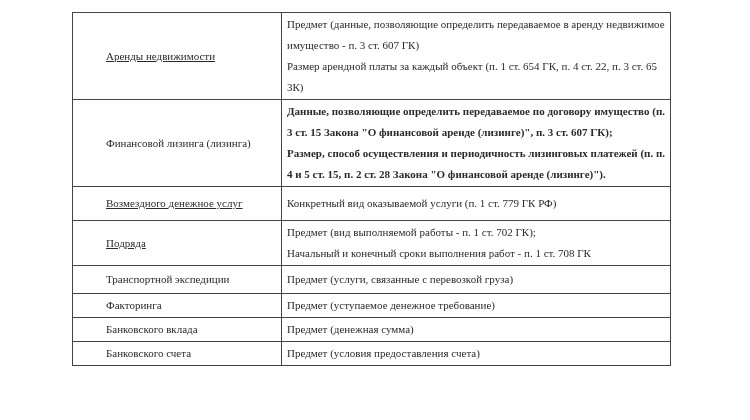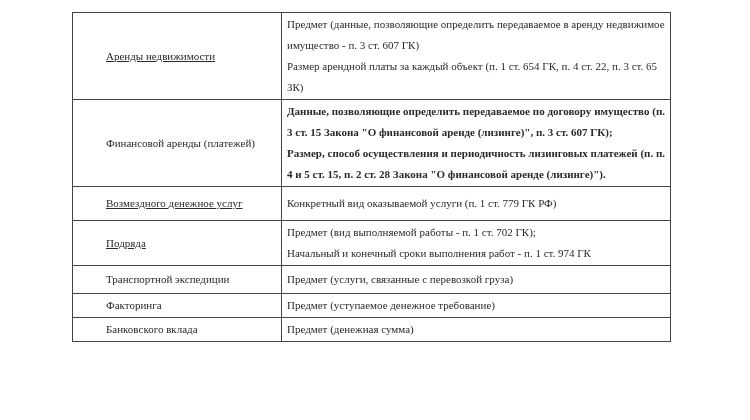--- a/index.html
+++ b/index.html
@@ -21,51 +21,57 @@
 <table>
   <tbody id="tbody">
       <tr style="height: 57px;">
         <td class="term"><span class="u">Аренды недвижимости</span></td>
         <td class="desc">
           <span class="line">Предмет (данные, позволяющие определить передаваемое в аренду недвижимое имущество - п. 3 ст. 607 ГК)</span>
           <span class="line">Размер арендной платы за каждый объект (п. 1 ст. 654 ГК, п. 4 ст. 22, п. 3 ст. 65 ЗК)</span>
         </td>
       </tr>
       <tr style="height: 84px;">
-        <td class="term"><span>Финансовой аренды (платежей)</span></td>
+        <td class="term"><span>Финансовой лизинга (лизинга)</span></td>
         <td class="desc just">
           <span class="line">Данные, позволяющие определить передаваемое по договору имущество (п. 3 ст. 15 Закона "О финансовой аренде (лизинге)", п. 3 ст. 607 ГК);</span>
           <span class="line">Размер, способ осуществления и периодичность лизинговых платежей (п. п. 4 и 5 ст. 15, п. 2 ст. 28 Закона "О финансовой аренде (лизинге)").</span>
         </td>
       </tr>
       <tr style="height: 34px;">
         <td class="term"><span class="u">Возмездного денежное услуг</span></td>
         <td class="desc">
           <span class="line">Конкретный вид оказываемой услуги (п. 1 ст. 779 ГК РФ)</span>
         </td>
       </tr>
       <tr style="height: 45px;">
         <td class="term"><span class="u">Подряда</span></td>
         <td class="desc">
           <span class="line">Предмет (вид выполняемой работы - п. 1 ст. 702 ГК);</span>
-          <span class="line">Начальный и конечный сроки выполнения работ - п. 1 ст. 974 ГК</span>
+          <span class="line">Начальный и конечный сроки выполнения работ - п. 1 ст. 708 ГК</span>
         </td>
       </tr>
       <tr style="height: 28px;">
         <td class="term"><span>Транспортной экспедиции</span></td>
         <td class="desc">
           <span class="line">Предмет (услуги, связанные с перевозкой груза)</span>
         </td>
       </tr>
       <tr style="height: 23px;">
         <td class="term"><span>Факторинга</span></td>
         <td class="desc">
           <span class="line">Предмет (уступаемое денежное требование)</span>
         </td>
       </tr>
       <tr style="height: 20px; margin-left: 20px;">
         <td class="term"><span>Банковского вклада</span></td>
         <td class="desc">
           <span class="line">Предмет (денежная сумма)</span>
         </td>
       </tr>
+      <tr style="height: 20px;">
+        <td class="term"><span>Банковского счета</span></td>
+        <td class="desc">
+          <span class="line">Предмет (условия предоставления счета)</span>
+        </td>
+      </tr>
     </tbody>
 </table>
 
 </body></html>

